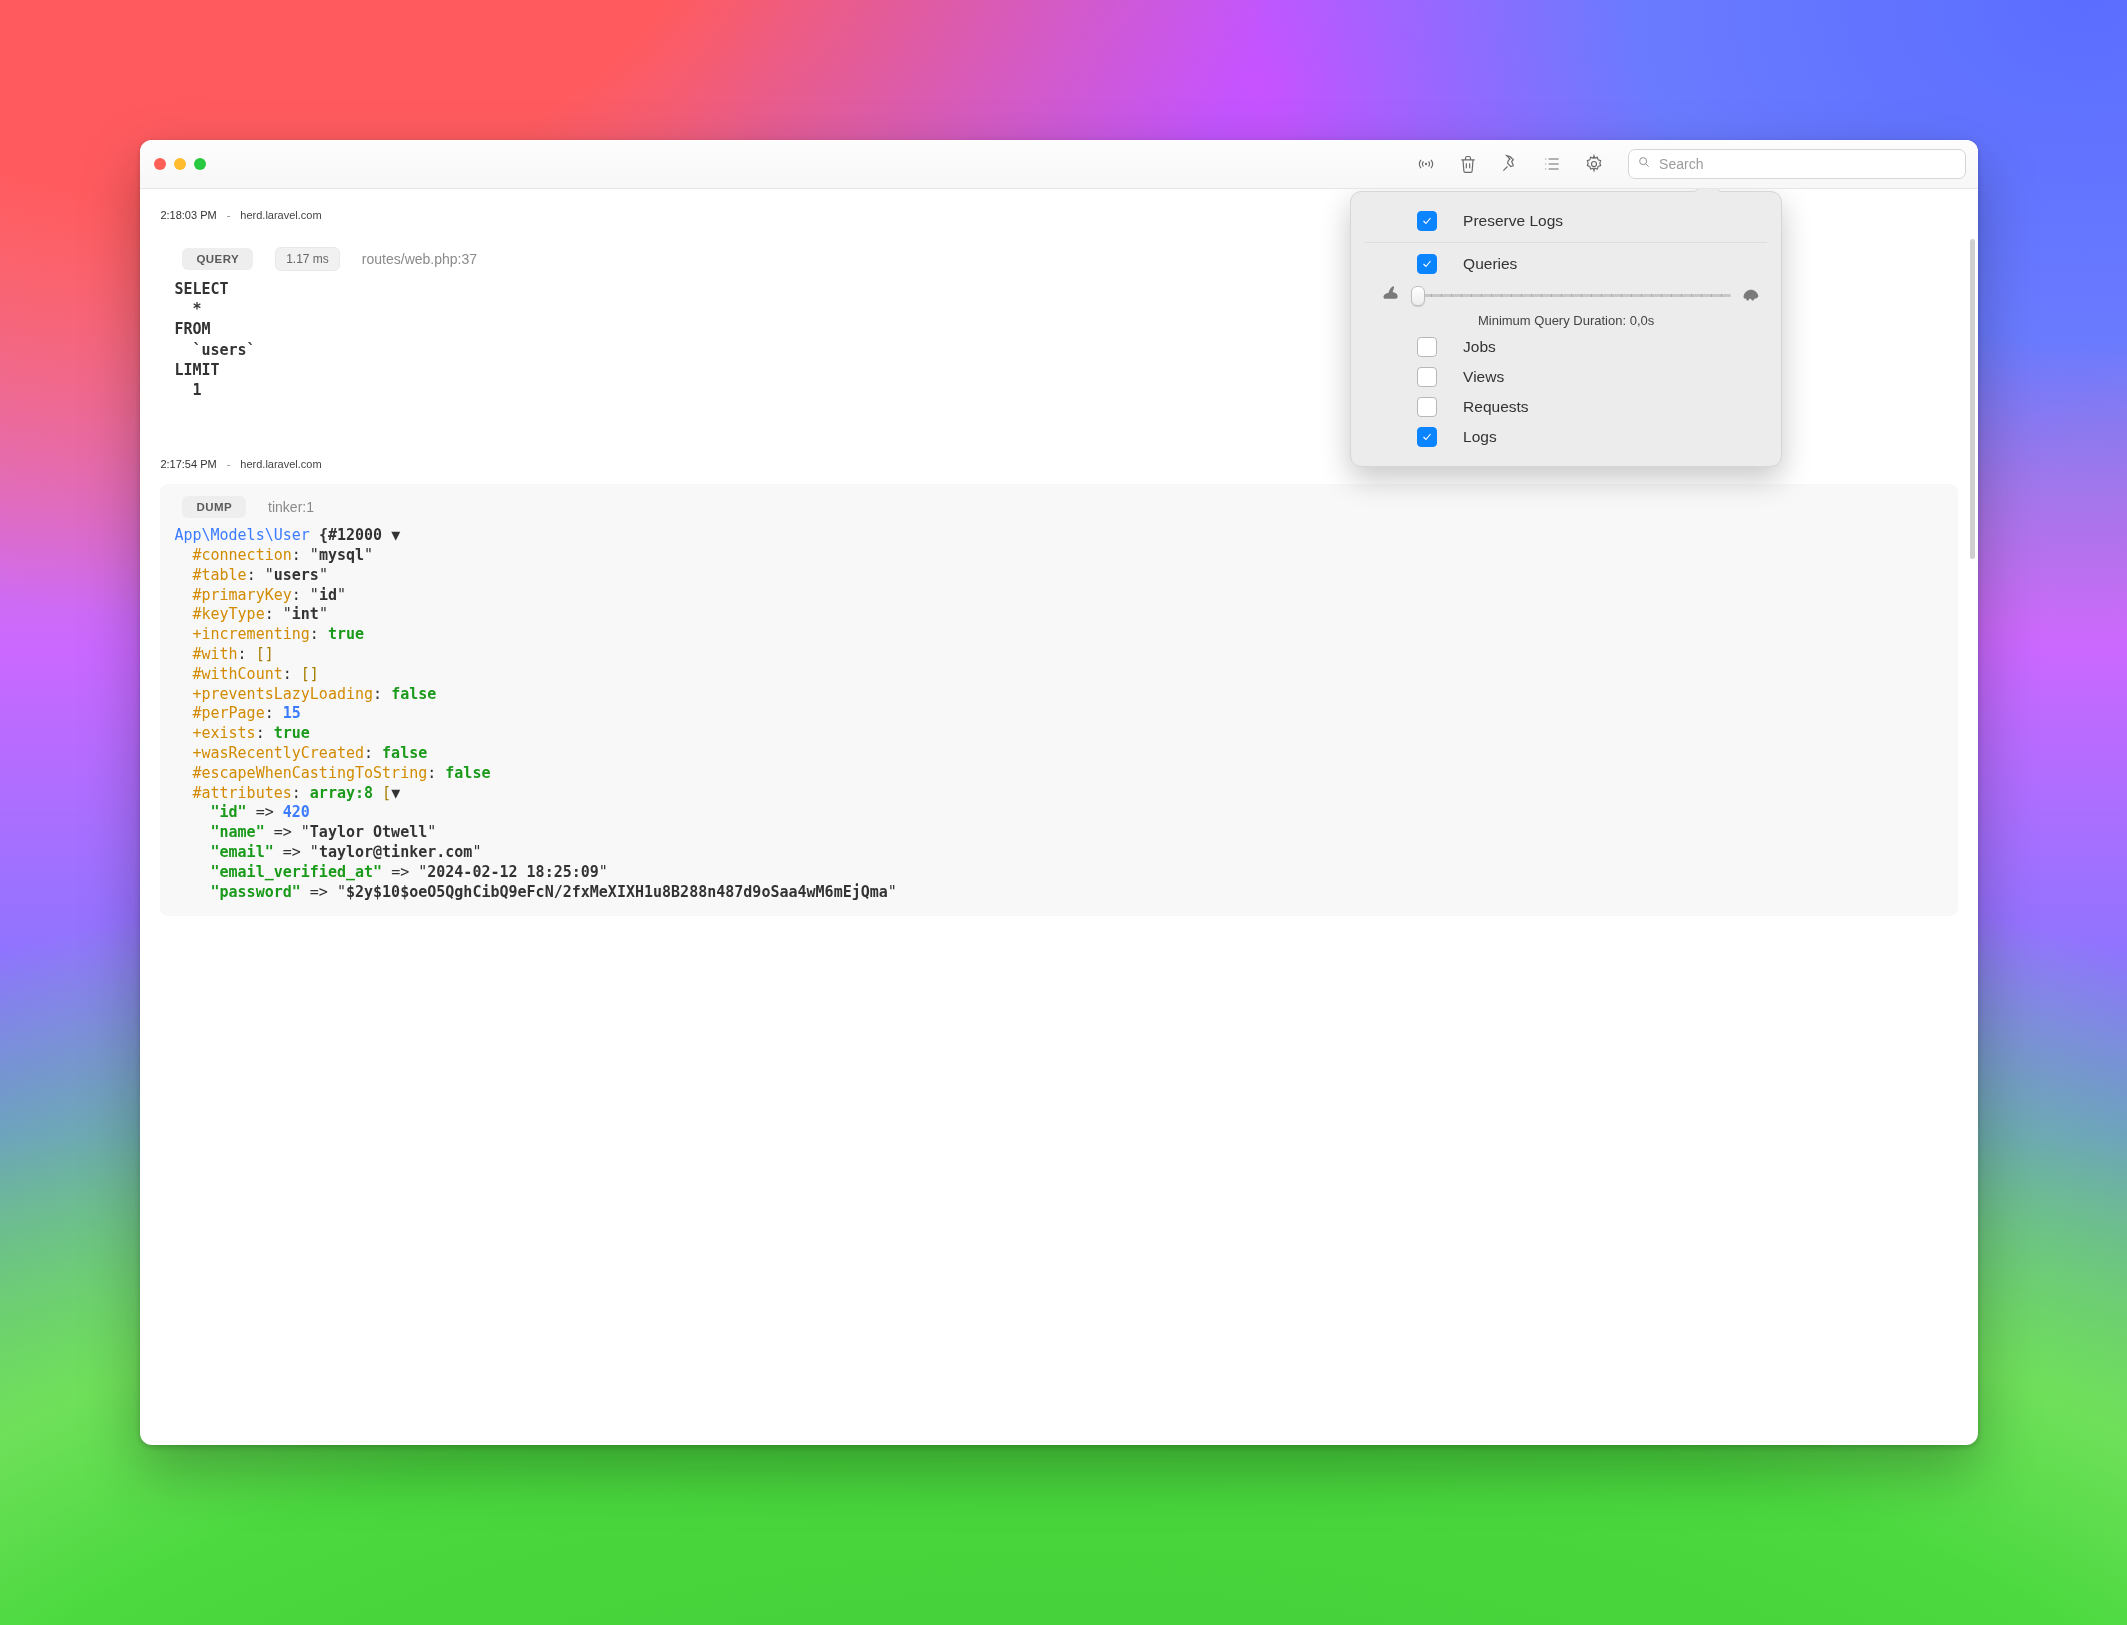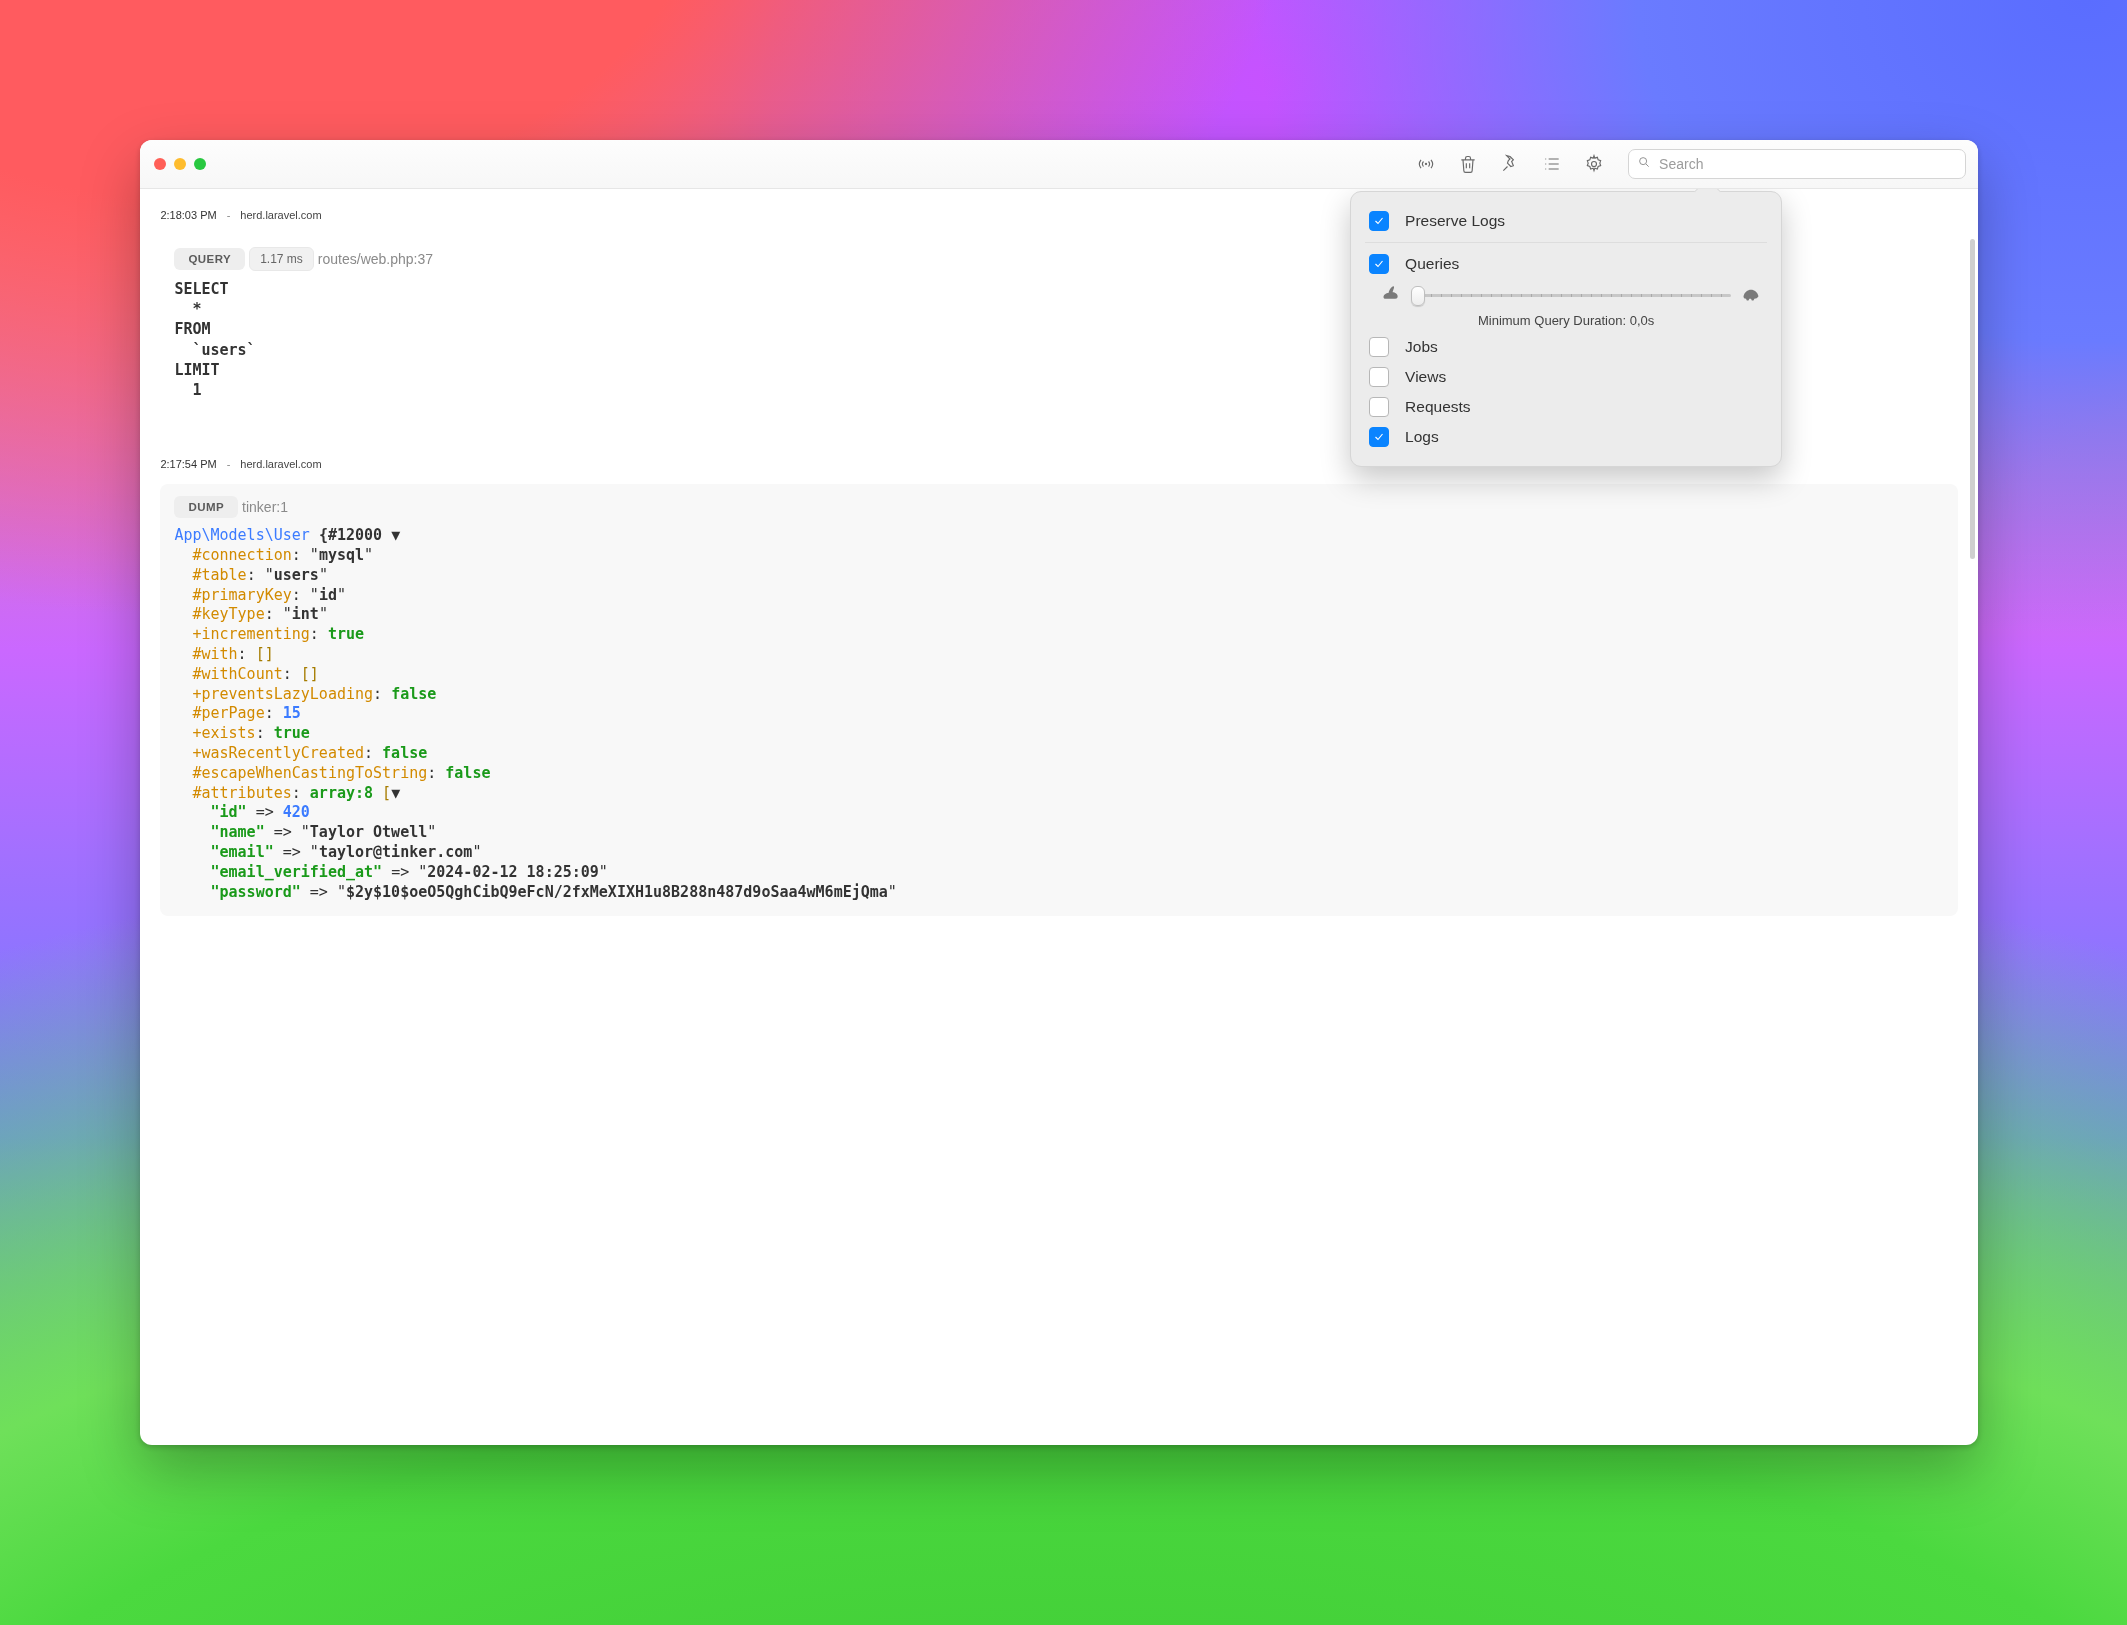--- a/index.html
+++ b/index.html
@@ -139,21 +139,21 @@
   .entry-head .dash{color:#888;}
   .entry-head .host{color:#444;}
 
   .entry-card{
     margin-top:10px;
     border-radius:8px;
     padding:10px 14px 14px 14px;
   }
   .entry-card.dump-bg{background:#f8f8f8;}
 
-  .row-badges{display:flex;align-items:center;gap:4px;margin:2px 0 8px 0;}
+  .row-badges{display:flex;align-items:center;gap:22px;margin:2px 0 8px 8px;}
   .badge{
     display:inline-block;
     background:#eeeeee;
     color:#5b5b5b;
     font-size:11.5px;
     letter-spacing:.04em;
     padding:5px 14px;
     border-radius:6px;
     font-weight:600;
   }
@@ -222,21 +222,21 @@
     content:"";
     position:absolute;
     top:-10px; right:64px;
     width:18px;height:18px;
     background:var(--popover-bg);
     border-left:1px solid #d6d6d6;
     border-top:1px solid #d6d6d6;
     transform:rotate(45deg);
     border-top-left-radius:3px;
   }
-  .pop-row{display:flex;align-items:center;gap:16px;padding:5px 0;}
+  .pop-row{display:flex;align-items:center;gap:26px;padding:5px 0;margin-left:48px;}
   .pop-divider{height:1px;background:#ddd;margin:6px -4px;}
   .cbox{
     width:18px;height:18px;border-radius:4px;
     border:1px solid #b7b7b7;background:#fff;
     display:inline-flex;align-items:center;justify-content:center;
     flex:0 0 auto;
   }
   .cbox.checked{background:var(--check-blue);border-color:var(--check-blue);}
   .cbox.checked svg{stroke:#fff;stroke-width:2.3;fill:none;width:12px;height:12px;}
 

